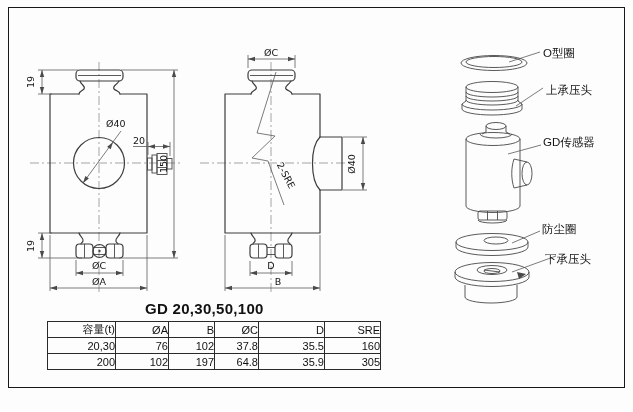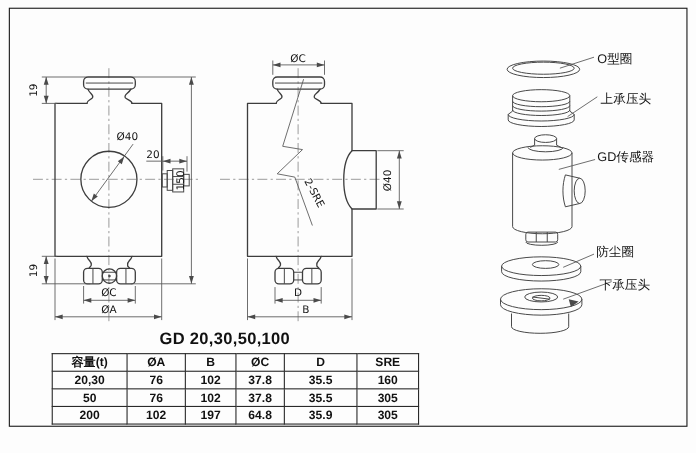--- a/index.html
+++ b/index.html
@@ -11,22 +11,22 @@
   .th{stroke:#474747;stroke-width:.9;fill:none;}
   .dm{stroke:#5a5a5a;stroke-width:.8;fill:none;}
   .cl{stroke:#8d8d8d;stroke-width:.8;fill:none;stroke-dasharray:9 3 2 3;}
   .ar{fill:#4a4a4a;stroke:none;}
   .dtx{font:9.5px "DejaVu Sans","Liberation Sans",sans-serif;fill:#141414;}
   .ltx{font:11.5px "Liberation Sans","DejaVu Sans",sans-serif;fill:#141414;}
   #model-title{position:absolute;left:145px;top:300px;font-size:15px;font-weight:bold;color:#111;
                letter-spacing:.3px;}
   #spec-table{position:absolute;left:47px;top:321px;width:333px;border-collapse:collapse;
               table-layout:fixed;font-size:11px;color:#111;}
-  #spec-table th,#spec-table td{border:1px solid #2a2a2a;text-align:center;padding:0;height:15px;
-              font-weight:bold;overflow:hidden;white-space:nowrap;}
+  #spec-table th,#spec-table td{border:1px solid #2a2a2a;text-align:right;padding:0;height:15px;
+              font-weight:normal;overflow:hidden;white-space:nowrap;}
   #spec-table{border:1.5px solid #1a1a1a;}
 </style>
 </head>
 <body>
 
 <div id="stage">
   <div id="frame"></div>
 
   <svg width="633" height="412" viewBox="0 0 633 412">
 
@@ -216,28 +216,20 @@
     </tr>
     <tr>
       <td>20,30</td>
       <td>76</td>
       <td>102</td>
       <td>37.8</td>
       <td>35.5</td>
       <td>160</td>
     </tr>
     <tr>
-      <td>50</td>
-      <td>76</td>
-      <td>102</td>
-      <td>37.8</td>
-      <td>35.5</td>
-      <td>305</td>
-    </tr>
-    <tr>
       <td>200</td>
       <td>102</td>
       <td>197</td>
       <td>64.8</td>
       <td>35.9</td>
       <td>305</td>
     </tr>
   </tbody>
     </table>
 </div>

